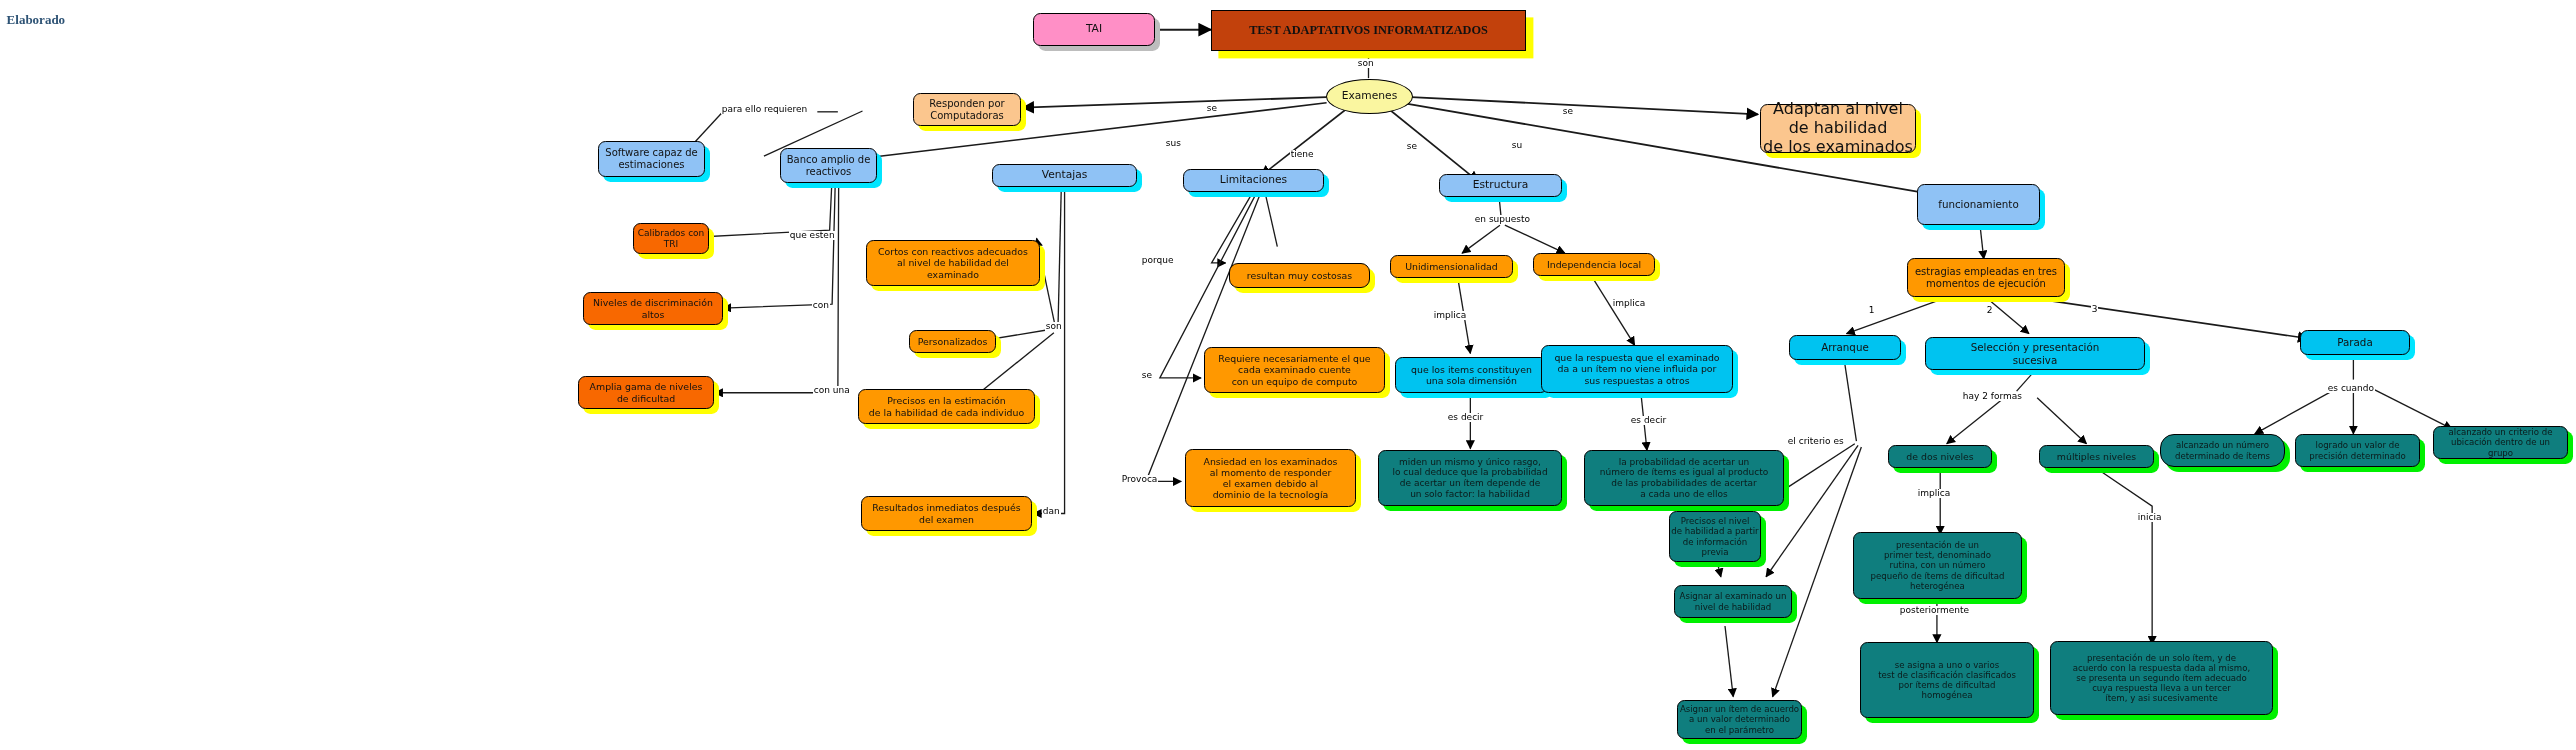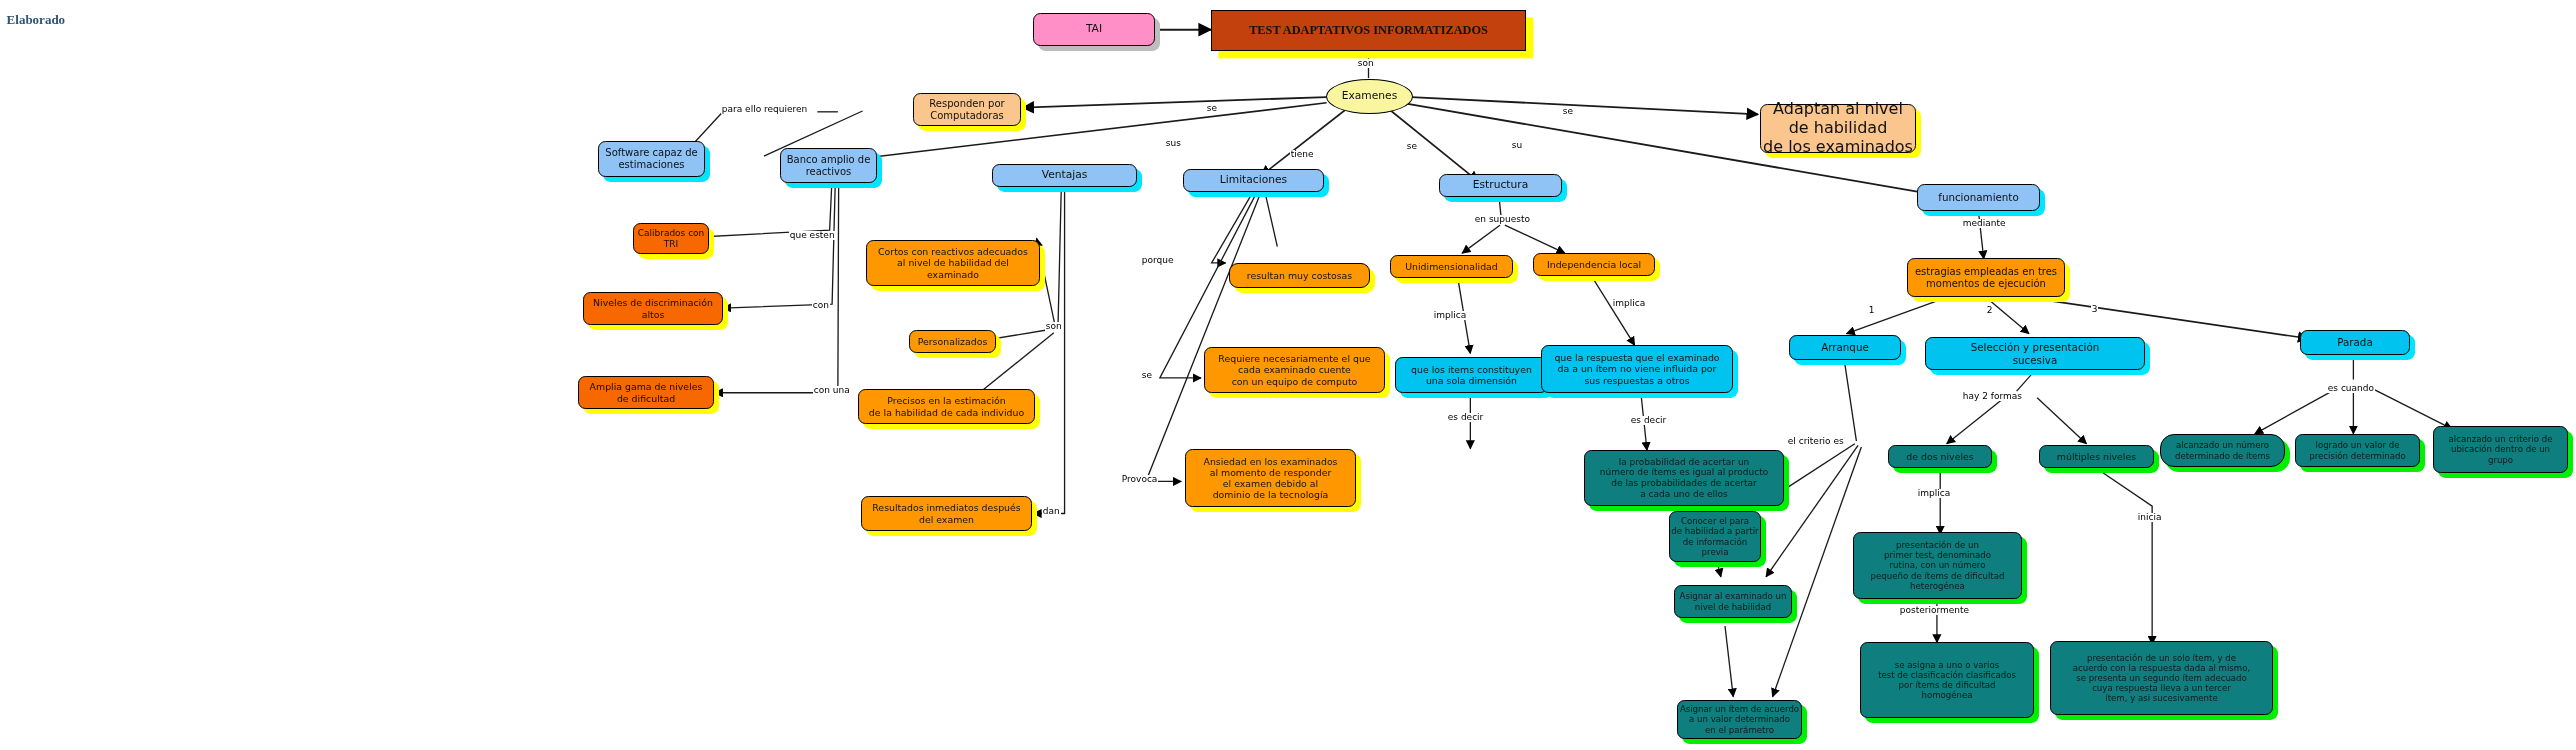--- a/index.html
+++ b/index.html
@@ -217,21 +217,21 @@
   </div>
 
   <div class="node n-round c-ltblue" style="left:1183px;top:169px;width:141px;height:23px;font-size:10.7px;">
     <span>Limitaciones</span>
   </div>
 
   <div class="node n-round c-ltblue" style="left:1439px;top:174px;width:123px;height:23px;font-size:10.7px;">
     <span>Estructura</span>
   </div>
 
-  <div class="node n-round c-ltblue" style="left:1917px;top:184px;width:123px;height:27px;font-size:10.3px;">
+  <div class="node n-round c-ltblue" style="left:1917px;top:184px;width:123px;height:41px;font-size:10.3px;">
     <span>funcionamiento</span>
   </div>
 
   <div class="node n-round c-orange" style="left:866px;top:240px;width:174px;height:46px;font-size:9.4px;white-space:pre-line;">
     <span>Cortos con reactivos adecuados
 al nivel de habilidad del
 examinado</span>
   </div>
 
   <div class="node n-round c-orange" style="left:909px;top:330px;width:87px;height:23px;font-size:9.4px;">
@@ -277,20 +277,26 @@
     <span>que los items constituyen
 una sola dimensión</span>
   </div>
 
   <div class="node n-round c-cyan" style="left:1541px;top:345px;width:192px;height:48px;font-size:9.4px;white-space:pre-line;">
     <span>que la respuesta que el examinado
 da a un ítem no viene influida por
 sus respuestas a otros</span>
   </div>
 
+  <div class="node n-round c-teal" style="left:1378px;top:450px;width:184px;height:56px;font-size:9px;white-space:pre-line;color:#0b1b1b;">
+    <span>miden un mismo y único rasgo,
+lo cual deduce que la probabilidad
+de acertar un ítem depende de
+un solo factor: la habilidad</span>
+  </div>
 
   <div class="node n-round c-teal" style="left:1584px;top:450px;width:200px;height:56px;font-size:9px;white-space:pre-line;color:#0b1b1b;">
     <span>la probabilidad de acertar un
 número de ítems es igual al producto
 de las probabilidades de acertar
 a cada uno de ellos</span>
   </div>
 
   <div class="node n-round c-orange" style="left:1907px;top:258px;width:158px;height:39px;font-size:10px;white-space:pre-line;">
     <span>estragias empleadas en tres
@@ -304,21 +310,21 @@
   <div class="node n-round c-cyan" style="left:1925px;top:337px;width:220px;height:33px;font-size:10.3px;white-space:pre-line;">
     <span>Selección y presentación
 sucesiva</span>
   </div>
 
   <div class="node n-round c-cyan" style="left:2300px;top:330px;width:110px;height:25px;font-size:10.3px;">
     <span>Parada</span>
   </div>
 
   <div class="node n-round c-teal" style="left:1669px;top:511px;width:92px;height:51px;font-size:8.6px;white-space:pre-line;color:#0b1b1b;">
-    <span>Conocer el para
+    <span>Precisos el nivel
 de habilidad a partir
 de información
 previa</span>
   </div>
 
   <div class="node n-round c-teal" style="left:1674px;top:585px;width:118px;height:33px;font-size:8.6px;white-space:pre-line;color:#0b1b1b;">
     <span>Asignar al examinado un
 nivel de habilidad</span>
   </div>
 
@@ -362,20 +368,20 @@
   <div class="node n-round c-teal" style="left:2160px;top:434px;width:125px;height:33px;font-size:8.6px;white-space:pre-line;color:#0b1b1b;border-radius:14px;">
     <span>alcanzado un número
 determinado de ítems</span>
   </div>
 
   <div class="node n-round c-teal" style="left:2295px;top:434px;width:125px;height:33px;font-size:8.6px;white-space:pre-line;color:#0b1b1b;">
     <span>logrado un valor de
 precisión determinado</span>
   </div>
 
-  <div class="node n-round c-teal" style="left:2433px;top:426px;width:135px;height:47px;font-size:8.6px;white-space:pre-line;color:#0b1b1b;">
+  <div class="node n-round c-teal" style="left:2433px;top:426px;width:135px;height:33px;font-size:8.6px;white-space:pre-line;color:#0b1b1b;">
     <span>alcanzado un criterio de
 ubicación dentro de un
 grupo</span>
   </div>
 
 </div>
 
 
 </body></html>

